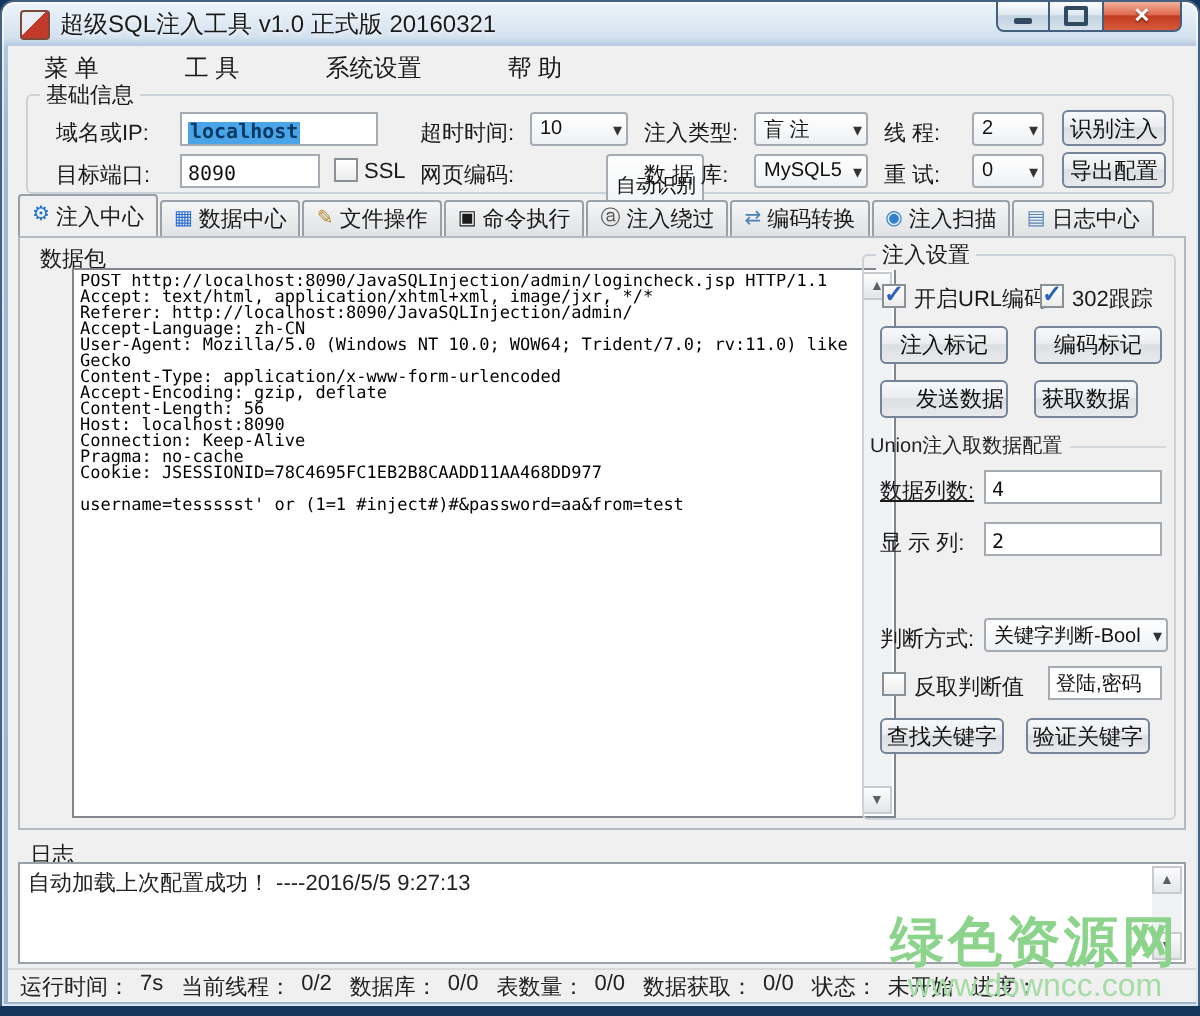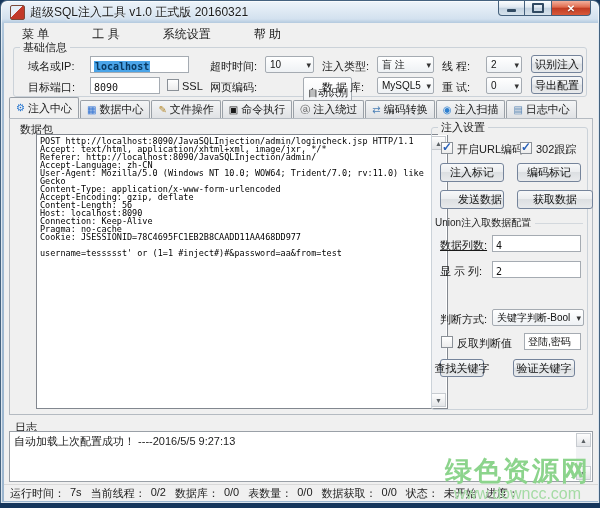--- a/index.html
+++ b/index.html
@@ -229,42 +229,42 @@
           <div class="group-title">注入设置</div>
 
           <div class="cb checked" style="left:9px;top:14px;"></div>
           <div class="cb-lbl" style="left:25px;top:14px;">开启URL编码</div>
           <div class="cb checked" style="left:88px;top:14px;"></div>
           <div class="cb-lbl" style="left:104px;top:14px;">302跟踪</div>
 
           <div class="btn" style="left:8px;top:35px;width:64px;height:19px;">注入标记</div>
           <div class="btn" style="left:85px;top:35px;width:64px;height:19px;">编码标记</div>
           <div class="btn" style="left:8px;top:62px;width:64px;height:19px;padding-left:16px;">发送数据</div>
-          <div class="btn" style="left:85px;top:62px;width:76px;height:19px;">获取数据</div>
+          <div class="btn" style="left:85px;top:62px;width:52px;height:19px;">获取数据</div>
 
           <div class="section" style="top:88px;">
               <span>Union注入取数据配置</span>
             </div>
 
           <div class="lbl" style="left:8px;top:110px;text-decoration:underline;">数据列数:</div>
           <div class="inp" style="left:60px;top:107px;width:89px;height:17px;">4</div>
           <div class="lbl" style="left:8px;top:136px;">显 示 列:</div>
           <div class="inp" style="left:60px;top:133px;width:89px;height:17px;">2</div>
 
 
           <div class="lbl" style="left:8px;top:184px;">判断方式:</div>
           <div class="combo" style="left:60px;top:181px;width:92px;height:17px;">
               <span>关键字判断-Bool</span>
             </div>
 
           <div class="cb" style="left:9px;top:208px;"></div>
           <div class="cb-lbl" style="left:25px;top:208px;">反取判断值</div>
           <div class="inp" style="left:92px;top:205px;width:57px;height:17px;font-family:'Liberation Sans',sans-serif;font-size:10px;">登陆,密码</div>
 
-          <div class="btn" style="left:8px;top:231px;width:44px;height:18px;">查找关键字</div>
+          <div class="btn" style="left:8px;top:231px;width:62px;height:18px;">查找关键字</div>
           <div class="btn" style="left:81px;top:231px;width:62px;height:18px;">验证关键字</div>
         </div>
       </div>
 
       <div class="log-label">日志</div>
       <div class="log-box">
         <div class="log-text">自动加载上次配置成功！ ----2016/5/5 9:27:13</div>
         <div class="vscroll">
           <div class="sc-up"></div>
           <div class="sc-dn"></div>

